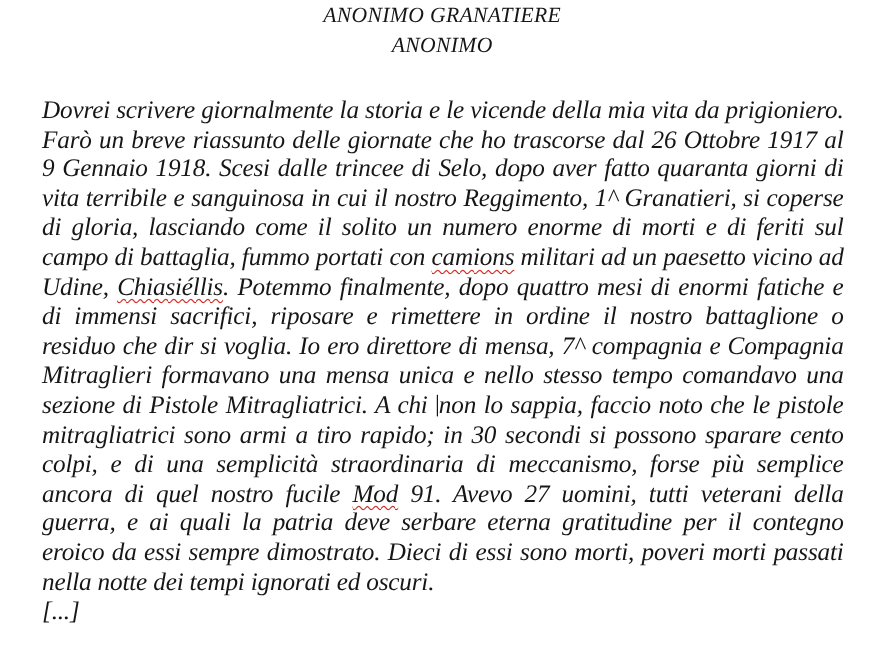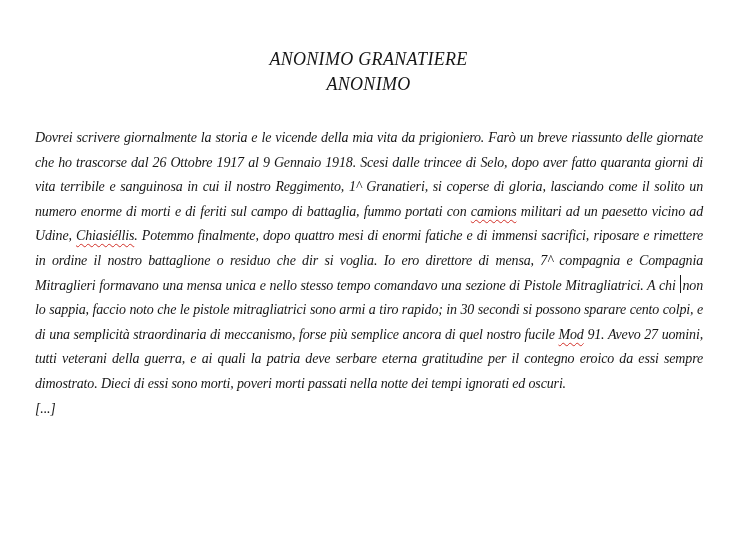--- a/index.html
+++ b/index.html
@@ -12,32 +12,31 @@
     width: 737px;
     height: 551px;
     background: var(--bg-color, #ffffff);
     color: var(--text-color, #161616);
     font-family: "Liberation Serif", serif;
     font-style: italic;
     overflow: hidden;
     cursor: text;
   }
   .title-block {
-    padding-top: 47px;
     text-align: center;
     font-size: 18px;
     line-height: 24.5px;
     letter-spacing: 0.3px;
   }
   .title-line {
     white-space: pre;
   }
   .body-block {
     margin: 30px 34px 0 35px;
-    font-size: 14px;
+    font-size: 21px;
     line-height: 24.6px;
     letter-spacing: -0.15px;
   }
   .paragraph {
     text-align: justify;
   }
   .misspelled {
     text-decoration: underline wavy var(--spell-color, #d22f27);
     text-decoration-thickness: 1px;
     text-underline-offset: 3px;

